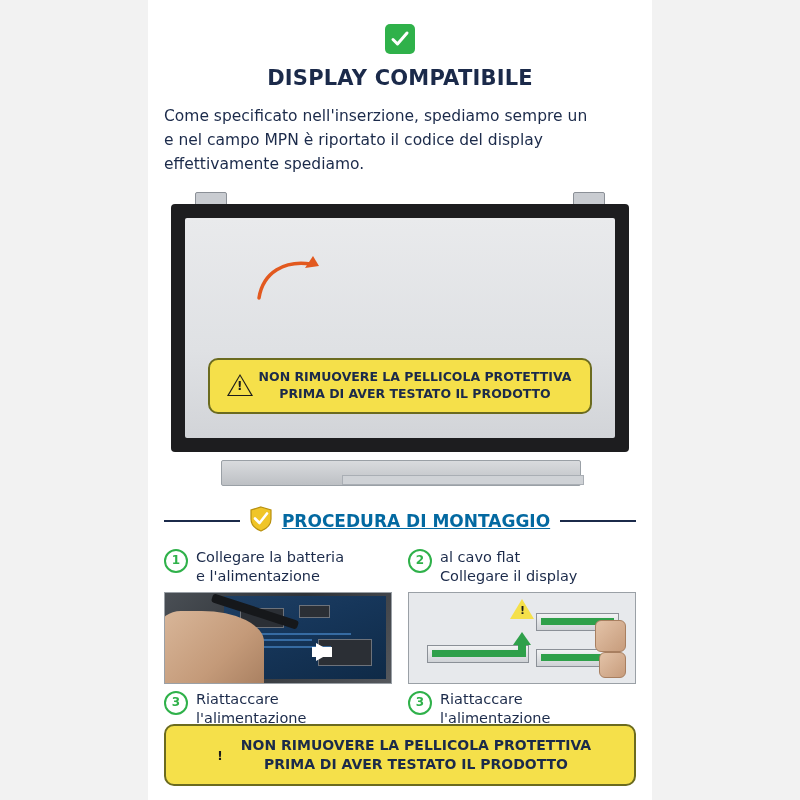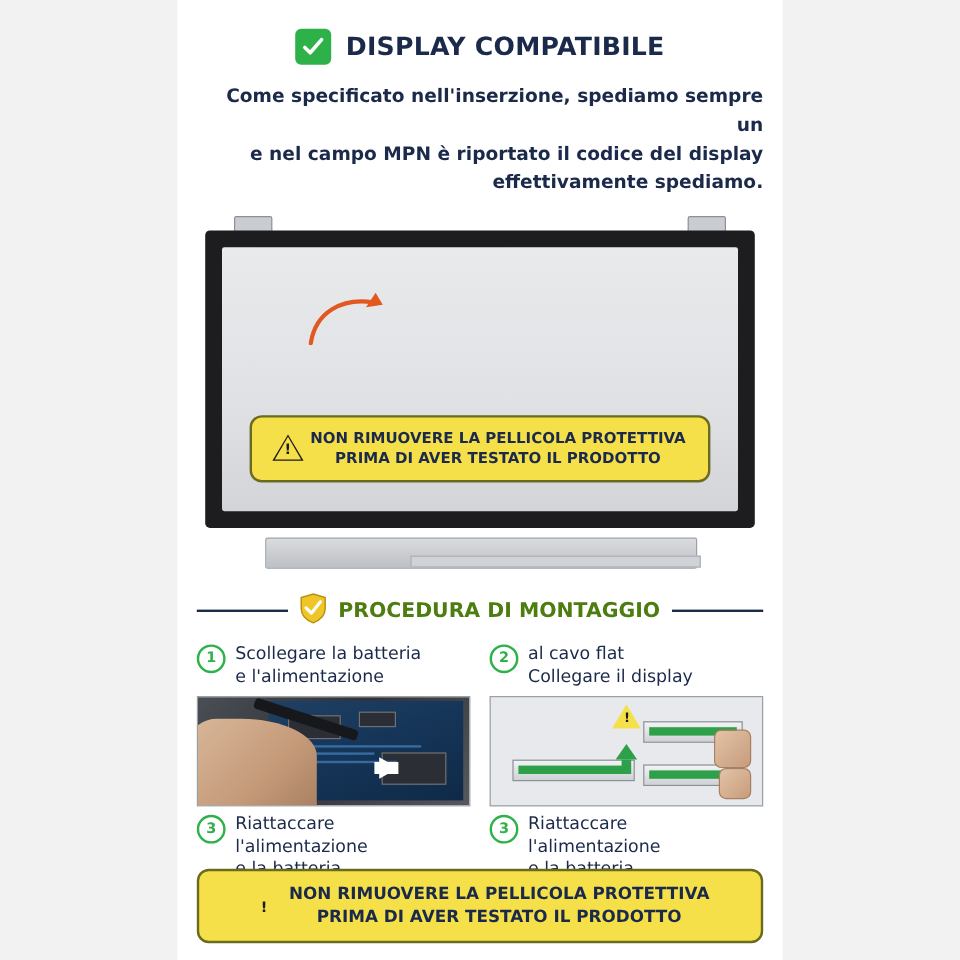--- a/index.html
+++ b/index.html
@@ -38,20 +38,21 @@
     background: #ffffff;
   }
 
   
   .header {
     display: flex;
     align-items: center;
     justify-content: center;
     gap: 12px;
     padding-top: 24px;
+    flex-direction: column;
   }
   .check-box-icon {
     width: 30px;
     height: 30px;
     border-radius: 5px;
     background: #2fb14a;
     display: flex;
     align-items: center;
     justify-content: center;
     flex: 0 0 auto;
@@ -59,25 +60,24 @@
   .check-box-icon svg { display: block; }
   .header-title {
     font-size: 21px;
     font-weight: bold;
     color: #1b2a4a;
     letter-spacing: 0.2px;
   }
 
   .intro {
     margin: 14px 16px 0 16px;
-    text-align: right;
+    text-align: left;
     font-size: 15.5px;
     line-height: 1.55;
     color: #1b2a4a;
-    font-weight: bold;
   }
 
   
   .panel-wrap {
     position: relative;
     margin: 16px auto 0 auto;
     width: 474px;
     height: 300px;
   }
   .panel-tab {
@@ -209,22 +209,23 @@
   }
   .proc-rule {
     flex: 1 1 auto;
     height: 2px;
     background: #1b2a4a;
   }
   .shield-icon { flex: 0 0 auto; }
   .proc-title {
     font-size: 17px;
     font-weight: bold;
-    color: #4d7c0f;
+    color: #0369a1;
     white-space: nowrap;
+    text-decoration: underline;
   }
 
   .steps-grid {
     margin: 12px 16px 0 16px;
     display: grid;
     grid-template-columns: 1fr 1fr;
     column-gap: 16px;
     row-gap: 6px;
   }
   .step-label {
@@ -472,21 +473,21 @@
       </span>
       <span class="proc-title">PROCEDURA DI MONTAGGIO</span>
       <span class="proc-rule"></span>
     </div>
 
     <div class="steps-grid">
 
       <div class="step-label">
         <span class="step-num">1</span>
         <span>
-          <span style="display:block">Scollegare la batteria</span>
+          <span style="display:block">Collegare la batteria</span>
           <span style="display:block">e l'alimentazione</span>
         </span>
       </div>
 
       <div class="step-label">
         <span class="step-num">2</span>
         <span>
           <span style="display:block">al cavo flat</span>
           <span style="display:block">Collegare il display</span>
         </span>

